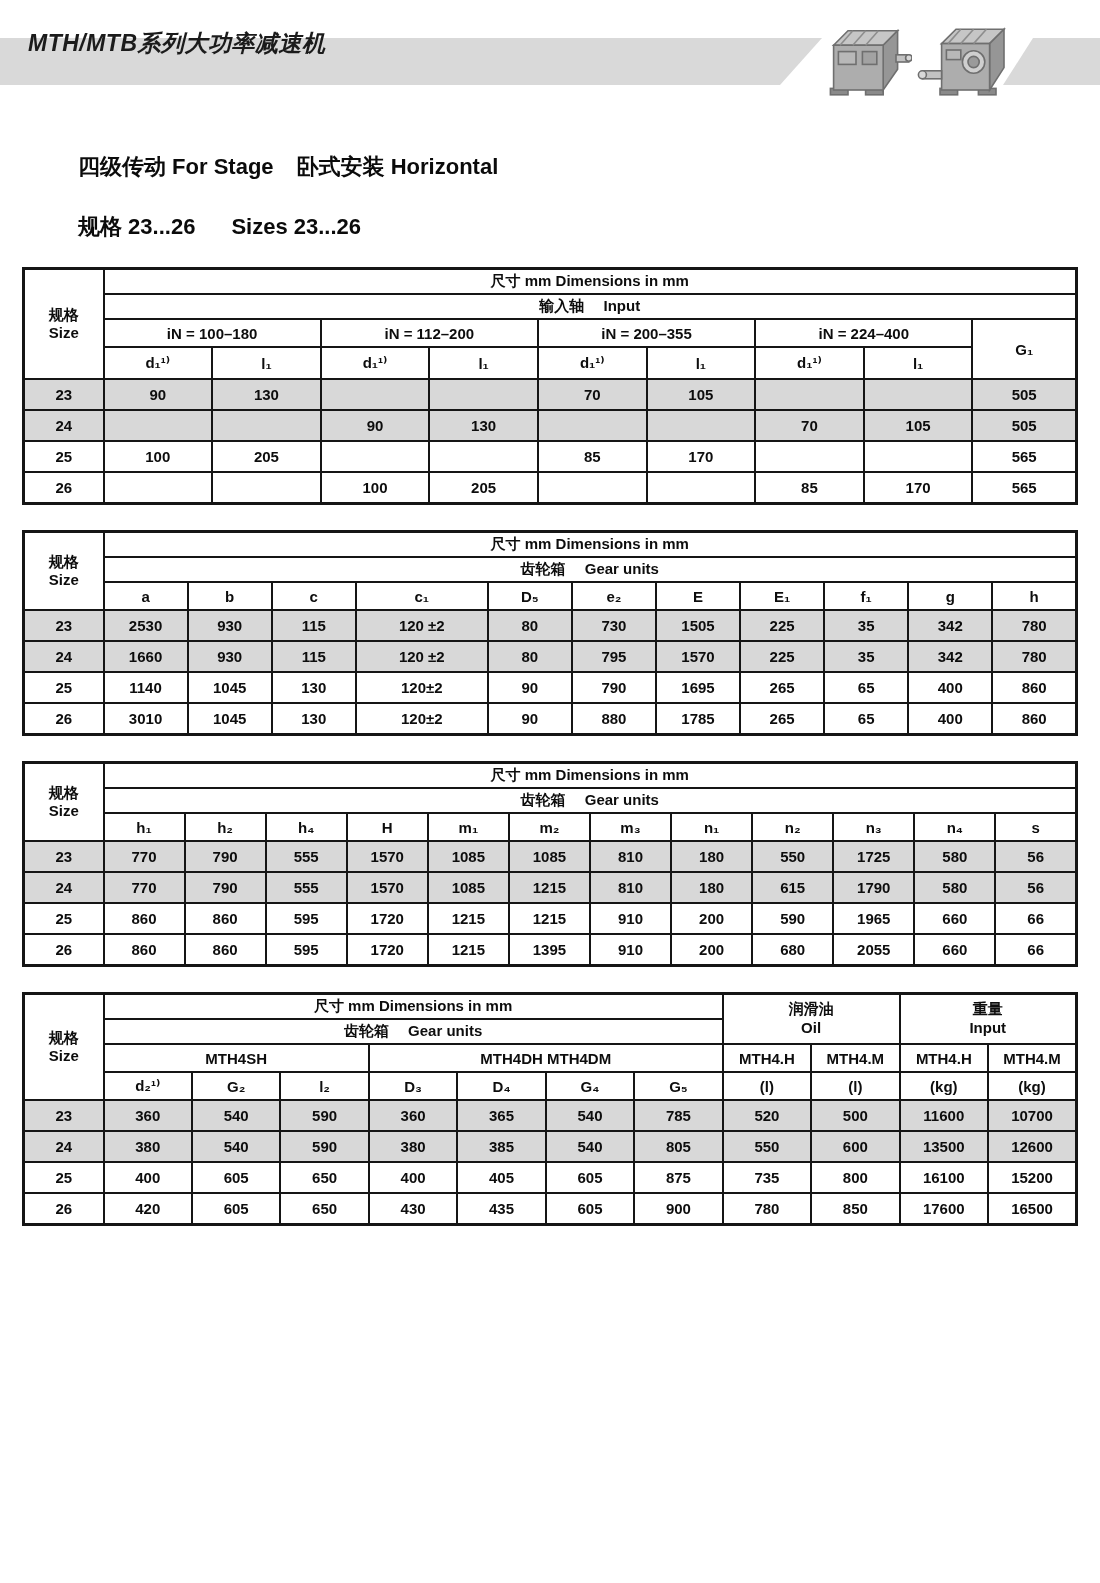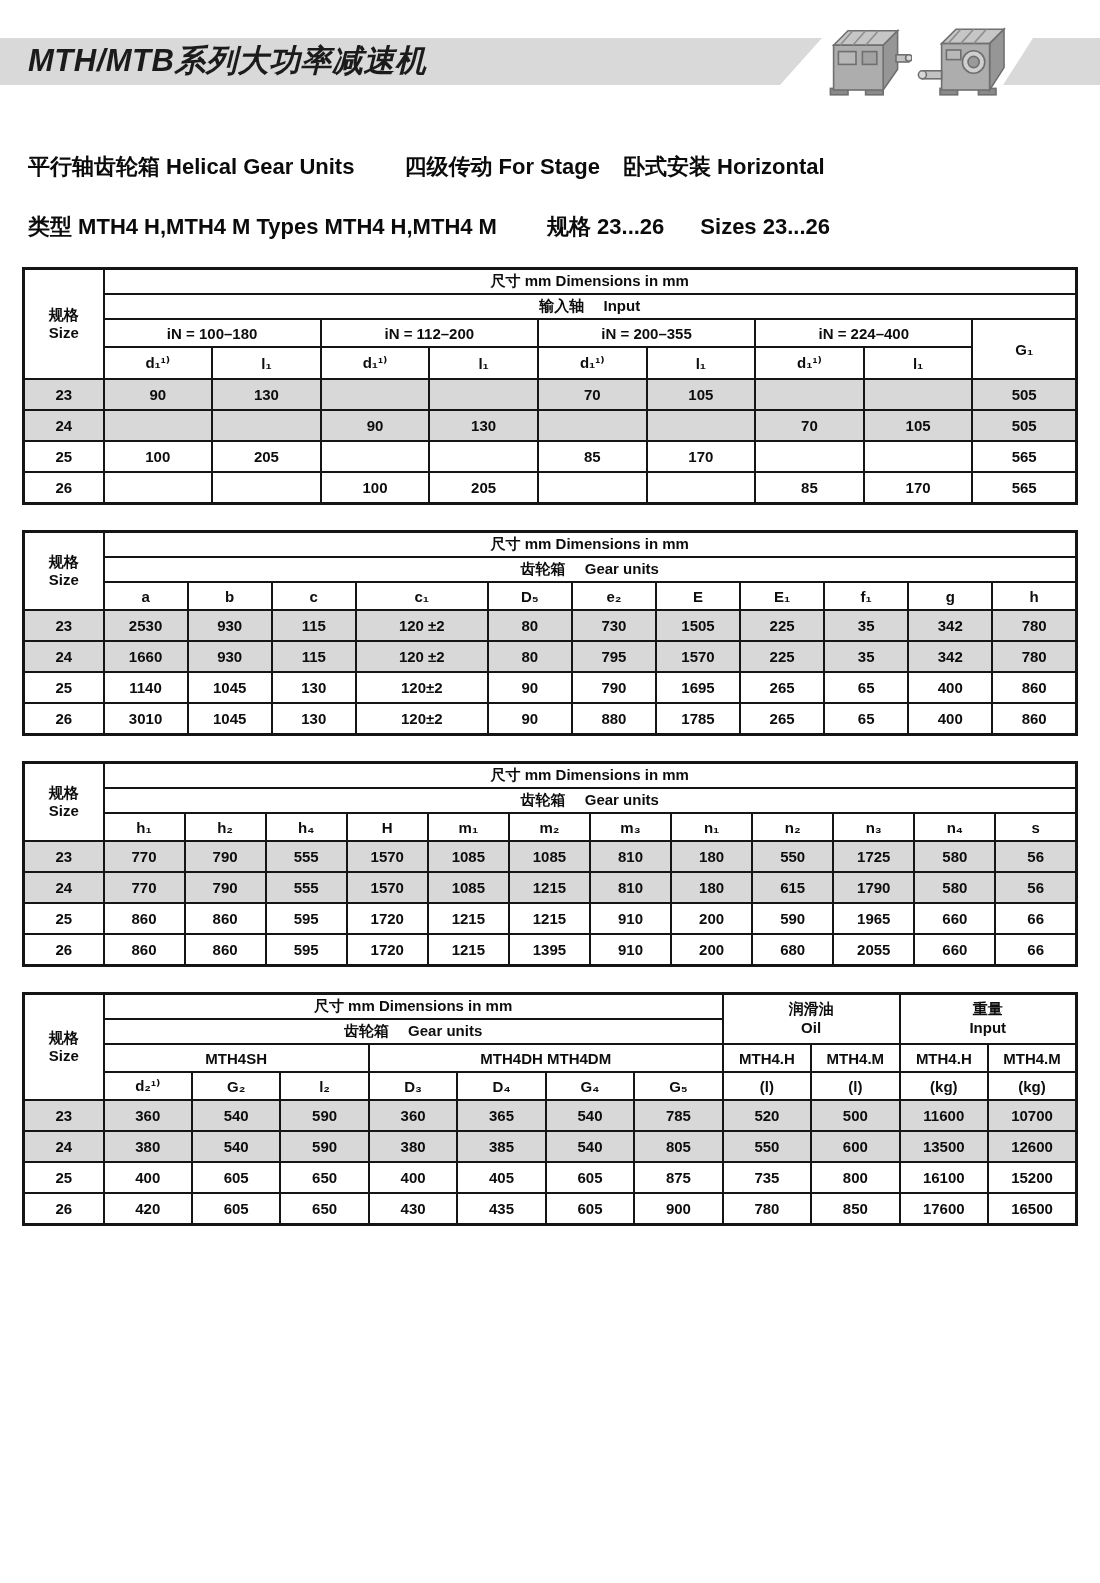--- a/index.html
+++ b/index.html
@@ -11,22 +11,22 @@
   .banner{position:relative;height:122px;}
   .band-left{
     position:absolute;top:38px;left:0;width:822px;height:47px;background:#d9d9d9;
     clip-path:polygon(0 0,100% 0,calc(100% - 42px) 100%,0 100%);
   }
   .band-right{
     position:absolute;top:38px;left:1003px;width:97px;height:47px;background:#d9d9d9;
     clip-path:polygon(30px 0,100% 0,100% 100%,0 100%);
   }
   .banner-title{
-    position:absolute;top:40px;left:28px;margin:0;
-    font-size:31px;font-weight:bold;font-style:italic;color:#1b1b1b;letter-spacing:.5px;
+    position:absolute;top:28px;left:28px;margin:0;
+    font-size:23px;font-weight:bold;font-style:italic;color:#1b1b1b;letter-spacing:.5px;
     white-space:nowrap;
   }
   .gear-img{position:absolute;top:18px;}
   .gear-img.g1{left:824px;}
   .gear-img.g2{left:916px;}
   
   .subtitle{margin:30px 0 0 28px;font-weight:bold;color:#0b0b0b;}
   .sub-line{display:flex;align-items:baseline;font-size:22px;white-space:nowrap;}
   .sub-line + .sub-line{margin-top:16px;}
   .sub-line .s2{margin-left:50px;}
@@ -92,26 +92,24 @@
         <line x1="88" y1="14" x2="72" y2="32" stroke="#8d8d8d"></line>
         <rect x="8" y="66" width="24" height="10" fill="#c2c2c2"></rect>
         <circle cx="8" cy="71" r="5" fill="#d8d8d8"></circle>
         <rect x="38" y="40" width="18" height="12" fill="#b8b8b8"></rect>
       </g>
     </svg>
   </header>
 
   <section class="subtitle">
     <div class="sub-line">
-      <span class="s1">平行轴齿轮箱 Helical Gear Units</span>
       <span class="s2">四级传动 For Stage</span>
       <span class="s3">卧式安装 Horizontal</span>
     </div>
     <div class="sub-line sub-line2">
-      <span class="s1">类型 MTH4 H,MTH4 M Types MTH4 H,MTH4 M</span>
       <span class="s2">规格 23...26</span>
       <span class="s3">Sizes 23...26</span>
     </div>
   </section>
 
   <table class="dim-table">
     <colgroup>
       <col style="width:80px">
         <col>
         <col>

